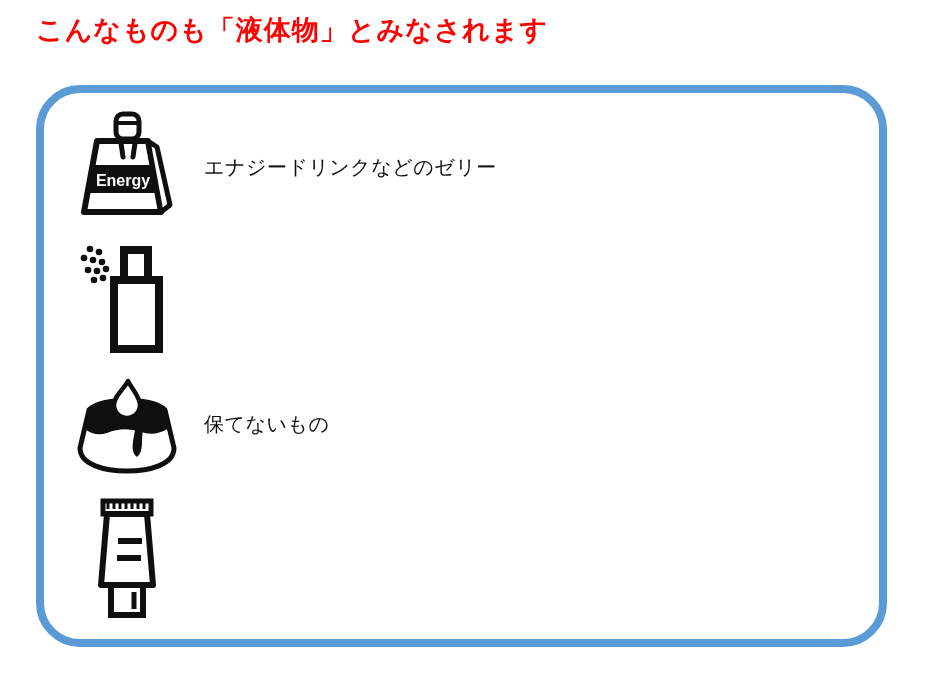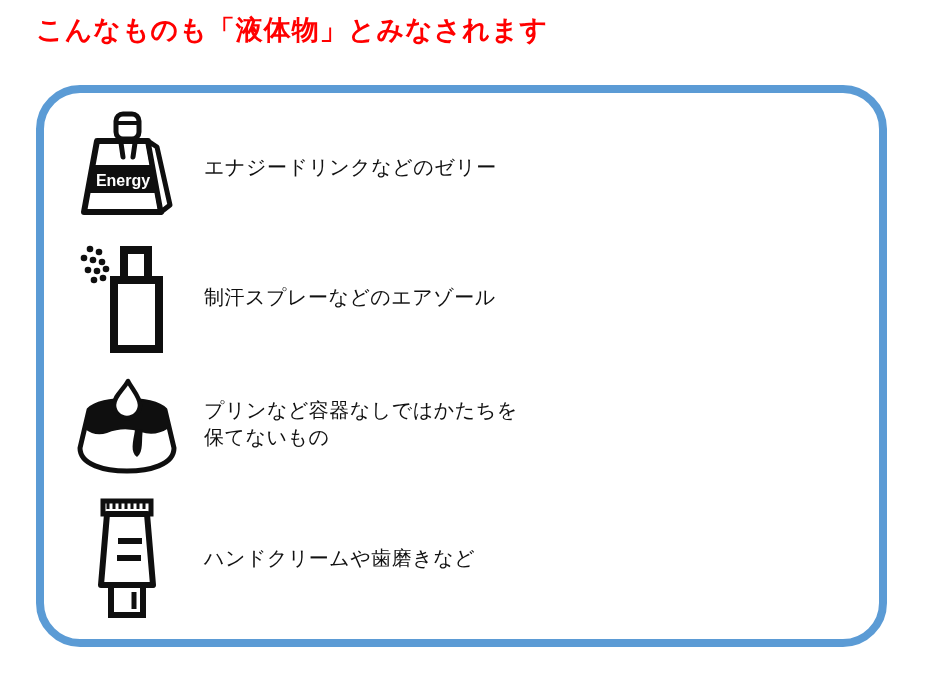--- a/index.html
+++ b/index.html
@@ -78,49 +78,44 @@
           <circle cx="9" cy="27" r="3.3"></circle>
             <circle cx="18" cy="28" r="3.3"></circle>
             <circle cx="27" cy="26" r="3.3"></circle>
           <circle cx="15" cy="37" r="3.3"></circle>
             <circle cx="24" cy="35" r="3.3"></circle>
         </g>
         <rect x="45" y="7" width="24" height="30" fill="#ffffff" stroke="currentColor" stroke-width="8"></rect>
         <rect x="35" y="37" width="45" height="69" fill="#ffffff" stroke="currentColor" stroke-width="8"></rect>
       </svg>
     </div>
-    <div class="label">
-      <div>制汗スプレーなどのエアゾール</div>
-    </div>
   </div>
 
   <div class="row">
     <div class="icon-box">
       <svg width="115" height="103" viewBox="0 0 115 103" aria-hidden="true">
         <path d="M20,38 C32,25 84,25 96,38 L105,76 C105,93 80,99 58,99 C36,99 11,93 11,76 Z" fill="#ffffff" stroke="currentColor" stroke-width="5" stroke-linejoin="round"></path>
         <path d="M20,38 C32,25 84,25 96,38 L100,56 Q86,65 72,60 Q55,54 38,61 Q26,65 16,57 Z" fill="currentColor"></path>
         <path d="M66,58 C64,70 61,80 68,85 C75,80 72,68 74,57 Z" fill="currentColor"></path>
         <path d="M59,9 C55,17 45,24 45,33 A13,13 0 0 0 71,33 C71,25 63,17 59,9 Z" fill="#ffffff" stroke="currentColor" stroke-width="4.5" stroke-linejoin="round"></path>
       </svg>
     </div>
     <div class="label">
-      <div>プリンなど容器なしではかたちを</div>
       <div>保てないもの</div>
     </div>
   </div>
 
   <div class="row">
     <div class="icon-box">
       <svg width="100" height="126" viewBox="0 0 100 126" aria-hidden="true">
         <rect x="27" y="6" width="48" height="13" fill="#ffffff" stroke="currentColor" stroke-width="5"></rect>
         <path d="M32,8 V14 M38,8 V14 M44,8 V14 M50,8 V14 M56,8 V14 M62,8 V14 M68,8 V14" stroke="currentColor" stroke-width="3" fill="none"></path>
         <polygon points="31,19 71,19 77,90 25,90" fill="#ffffff" stroke="currentColor" stroke-width="6" stroke-linejoin="round"></polygon>
         <path d="M42,46 H66 M41,63 H65" stroke="currentColor" stroke-width="6" fill="none"></path>
         <rect x="35" y="90" width="32" height="30" fill="#ffffff" stroke="currentColor" stroke-width="6"></rect>
         <line x1="58" y1="97" x2="58" y2="114" stroke="currentColor" stroke-width="5"></line>
       </svg>
     </div>
     <div class="label">
-      <div>ハンドクリームや歯磨きなど</div>
     </div>
   </div>
 
 </div>
 
 </body></html>

